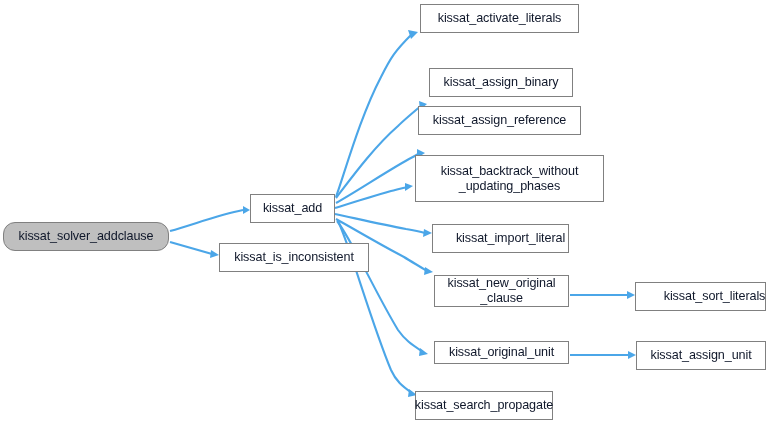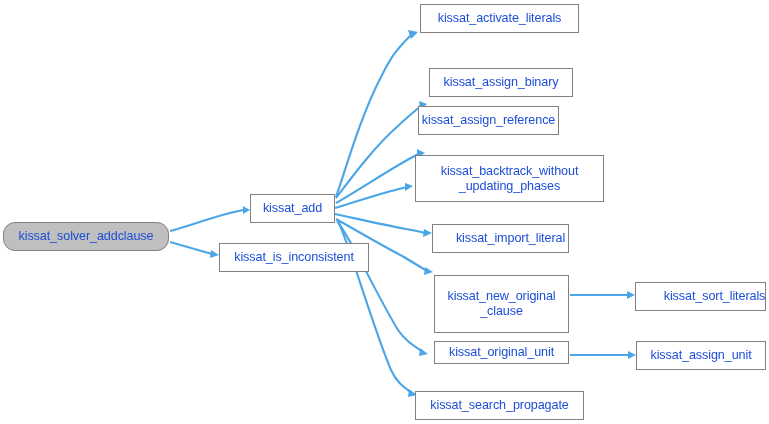--- a/index.html
+++ b/index.html
@@ -26,21 +26,21 @@
     position: absolute;
     box-sizing: border-box;
     border: 1px solid #808080;
     background: #ffffff;
     display: flex;
     align-items: center;
     justify-content: center;
     text-align: center;
     font-family: "Liberation Sans", sans-serif;
     font-size: 12.6px;
-    color: #1d4ed8;
+    color: #0f172a;
     line-height: 1.17;
     white-space: pre-line;
     letter-spacing: -0.1px;
   }
   .node-box.highlight {
     background: #bfbfbf;
     border-radius: 12px;
   }
   .edge-path {
     fill: none;
@@ -87,25 +87,25 @@
         <polygon class="edge-head" points="628,351 636,355 628,359" fill="#4ba6e8"></polygon>
       </g>
   </svg>
 
   <div id="nodes-layer">
       <div class="node-box highlight" style="left: 3px; top: 222px; width: 166px; height: 29px;">kissat_solver_addclause</div>
       <div class="node-box" style="left: 250px; top: 194px; width: 85px; height: 29px;">kissat_add</div>
       <div class="node-box" style="left: 219px; top: 243px; width: 150px; height: 29px;">kissat_is_inconsistent</div>
       <div class="node-box" style="left: 420px; top: 4px; width: 159px; height: 29px;">kissat_activate_literals</div>
       <div class="node-box" style="left: 429px; top: 55px; width: 144px; height: 29px; margin-top: 13px;">kissat_assign_binary</div>
-      <div class="node-box" style="left: 418px; top: 106px; width: 141px; height: 29px;">kissat_assign_reference</div>
+      <div class="node-box" style="left: 418px; top: 106px; width: 163px; height: 29px;">kissat_assign_reference</div>
       <div class="node-box" style="left: 415px; top: 155px; width: 189px; height: 47px;">kissat_backtrack_without
 _updating_phases</div>
       <div class="node-box" style="left: 432px; top: 224px; width: 137px; height: 29px; padding-left: 20px;">kissat_import_literal</div>
-      <div class="node-box" style="left: 434px; top: 275px; width: 135px; height: 58px;">kissat_new_original
+      <div class="node-box" style="left: 434px; top: 275px; width: 135px; height: 32px;">kissat_new_original
 _clause</div>
       <div class="node-box" style="left: 434px; top: 341px; width: 135px; height: 23px;">kissat_original_unit</div>
-      <div class="node-box" style="left: 415px; top: 391px; width: 169px; height: 29px;">kissat_search_propagate</div>
+      <div class="node-box" style="left: 415px; top: 391px; width: 138px; height: 29px;">kissat_search_propagate</div>
       <div class="node-box" style="left: 635px; top: 282px; width: 131px; height: 29px; padding-left: 28px;">kissat_sort_literals</div>
       <div class="node-box" style="left: 636px; top: 341px; width: 130px; height: 29px;">kissat_assign_unit</div>
     </div>
 
 </div>
 
 </body></html>

